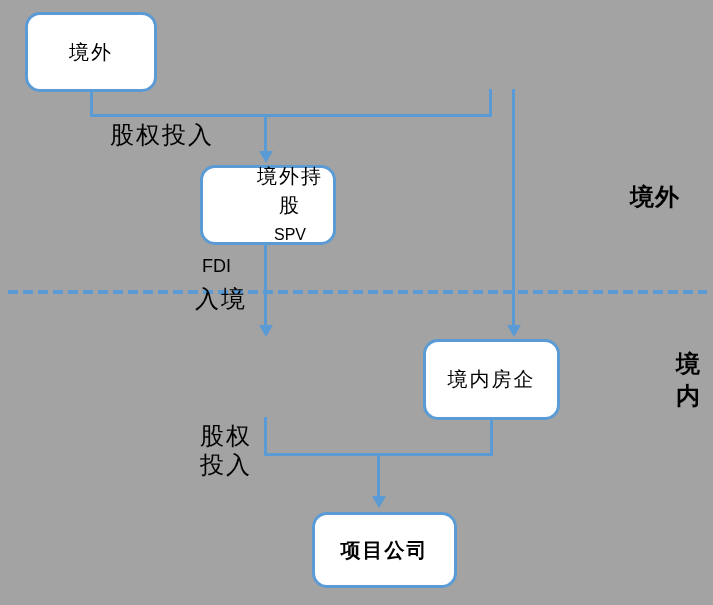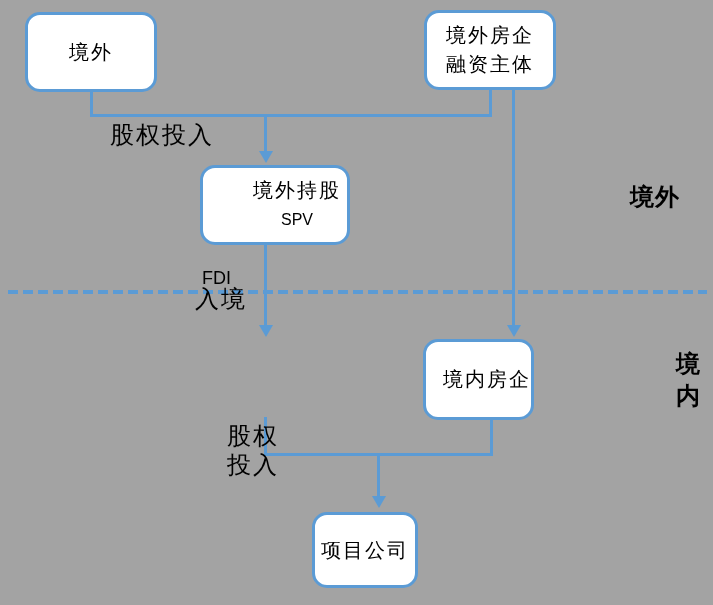--- a/index.html
+++ b/index.html
@@ -91,41 +91,37 @@
   <div class="line" style="left:490px; top:419px; width:3px; height:37px;"></div>
   <div class="line" style="left:264px; top:453px; width:229px; height:3px;"></div>
 
   <div class="line" style="left:377px; top:456px; width:3px; height:41px;"></div>
   <div class="arrow-down" style="left:372px; top:496px;"></div>
 
   <div class="node" style="left:25px; top:12px; width:132px; height:80px;">
     <span>境外</span>
   </div>
 
-  <div class="node" style="left:424px; top:10px; width:132px; height:80px;">
-    <span>境外房企</span>
-    <span>融资主体</span>
-  </div>
 
-  <div class="node" style="left:200px; top:165px; width:150px; height:80px;padding-left:44px;">
+  <div class="node" style="left:200px; top:165px; width:136px; height:80px;padding-left:44px;">
     <span>境外持股</span>
     <span class="latin">SPV</span>
   </div>
 
 
-  <div class="node" style="left:423px; top:339px; width:111px; height:81px;align-items:flex-end;">
+  <div class="node" style="left:423px; top:339px; width:137px; height:81px;">
     <span>境内房企</span>
   </div>
 
-  <div class="node" style="left:312px; top:512px; width:106px; height:76px;">
+  <div class="node" style="left:312px; top:512px; width:145px; height:76px;font-weight:bold;">
     <span>项目公司</span>
   </div>
 
   <div class="lbl" style="left:110px; top:121px;">股权投入</div>
-  <div class="lbl lbl-latin" style="left:202px; top:268px;text-align:right;">FDI</div>
+  <div class="lbl lbl-latin" style="left:202px; top:256px;text-align:right;">FDI</div>
   <div class="lbl" style="left:195px; top:279px;margin-top:6px;">入境</div>
-  <div class="lbl" style="left:227px; top:422px;text-align:center;">股权
+  <div class="lbl" style="left:200px; top:422px;text-align:center;">股权
 投入</div>
 
   <div class="region" style="left:630px; top:181px;">境外</div>
   <div class="region" style="left:676px; top:348px;">境内</div>
 
 </div>
 
 </body></html>

